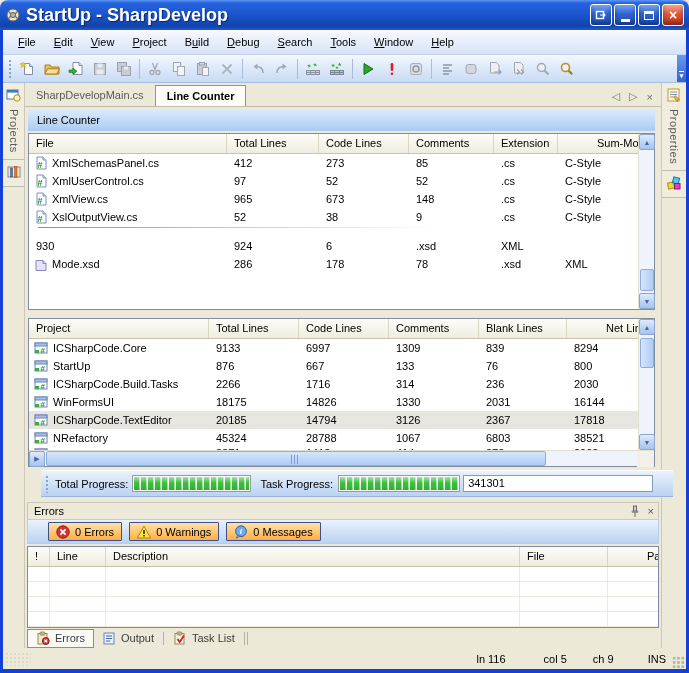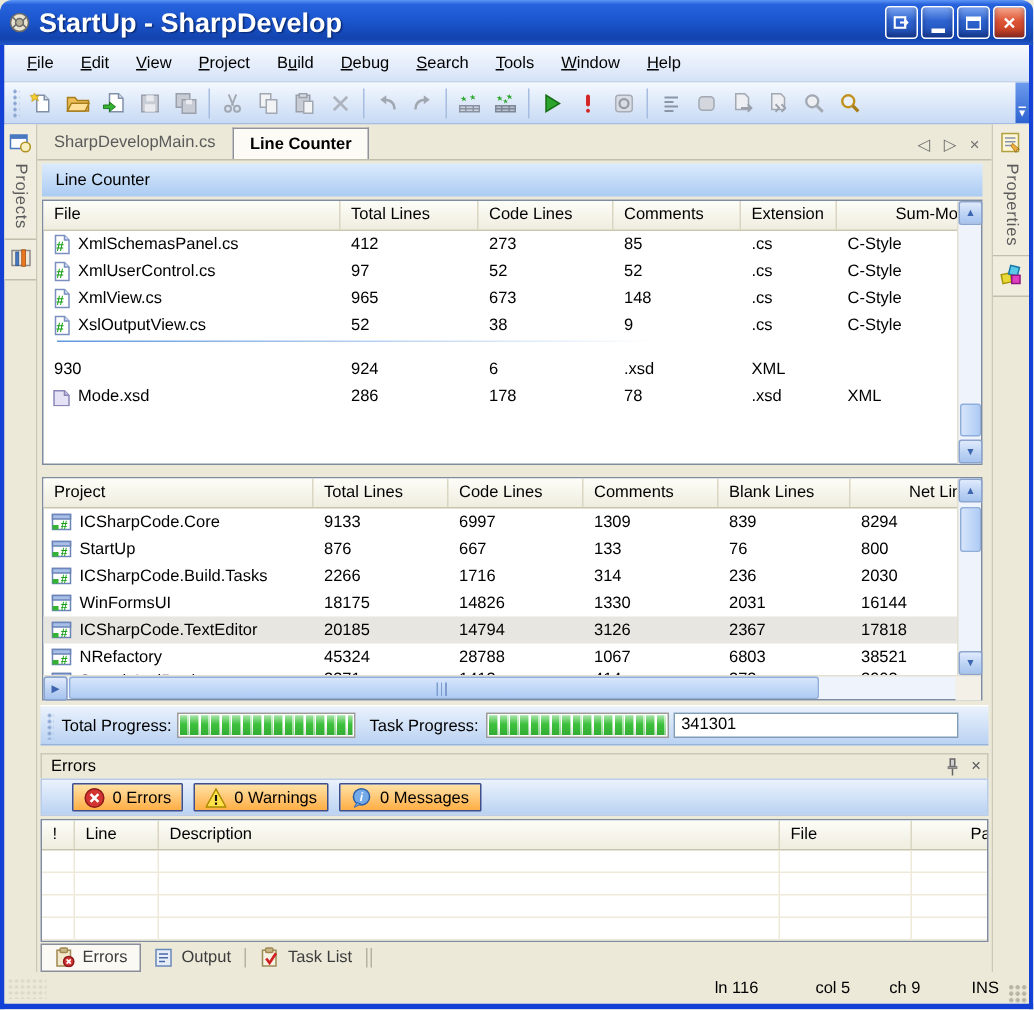--- a/index.html
+++ b/index.html
@@ -95,21 +95,21 @@
   .hsb { position:absolute; left:0; right:0; bottom:0; height:16px; background:#EFF3FB; border-top:1px solid #E3E0D2; }
   .hsb .sb-l { position:absolute; left:0; top:0; }
   .hsb .sb-r { position:absolute; right:17px; top:0; }
   .hsb .corner { position:absolute; right:0; top:0; width:17px; height:16px; background:#F2F0E7; }
   .hthumb { position:absolute; left:17px; top:0; width:500px; height:15px; border:1px solid #90AEDC; border-radius:2px;
     background:linear-gradient(#D7E5FB,#AECCF5); }
   .hthumb .ridges { position:absolute; left:50%; top:3px; width:9px; height:9px; margin-left:-5px;
     background:repeating-linear-gradient(90deg,#7F9ED0 0 1px,transparent 1px 3px); }
 
   
-  .pstrip { position:absolute; left:2px; top:387px; width:632px; height:27px;
+  .pstrip { position:absolute; left:16px; top:387px; width:632px; height:27px;
     background:linear-gradient(#EAF2FD,#BAD2F2); border-top:1px solid #FFFFFF; border-bottom:1px solid #98B4DC;
     display:flex; align-items:center; }
   .pgrip { width:5px; height:18px; margin:0 5px 0 4px;
     background-image:radial-gradient(#87A3CF 1px, transparent 1.2px); background-size:4px 4px; }
   .pbar { height:17px; border:1px solid #9A9A9A; background:#fff; padding:1px; }
   .pbar .pfill { height:100%; background:
       linear-gradient(rgba(255,255,255,.55),rgba(255,255,255,0) 45%,rgba(0,80,0,.18)),
       repeating-linear-gradient(90deg,#3DC13D 0 5px,#A9E8A9 5px 6px,#FFFFFF 6px 7px); }
   .bar1 { width:119px; margin-left:4px; } .bar2 { width:122px; margin-left:5px; }
   .plabel2 { margin-left:9px; }

